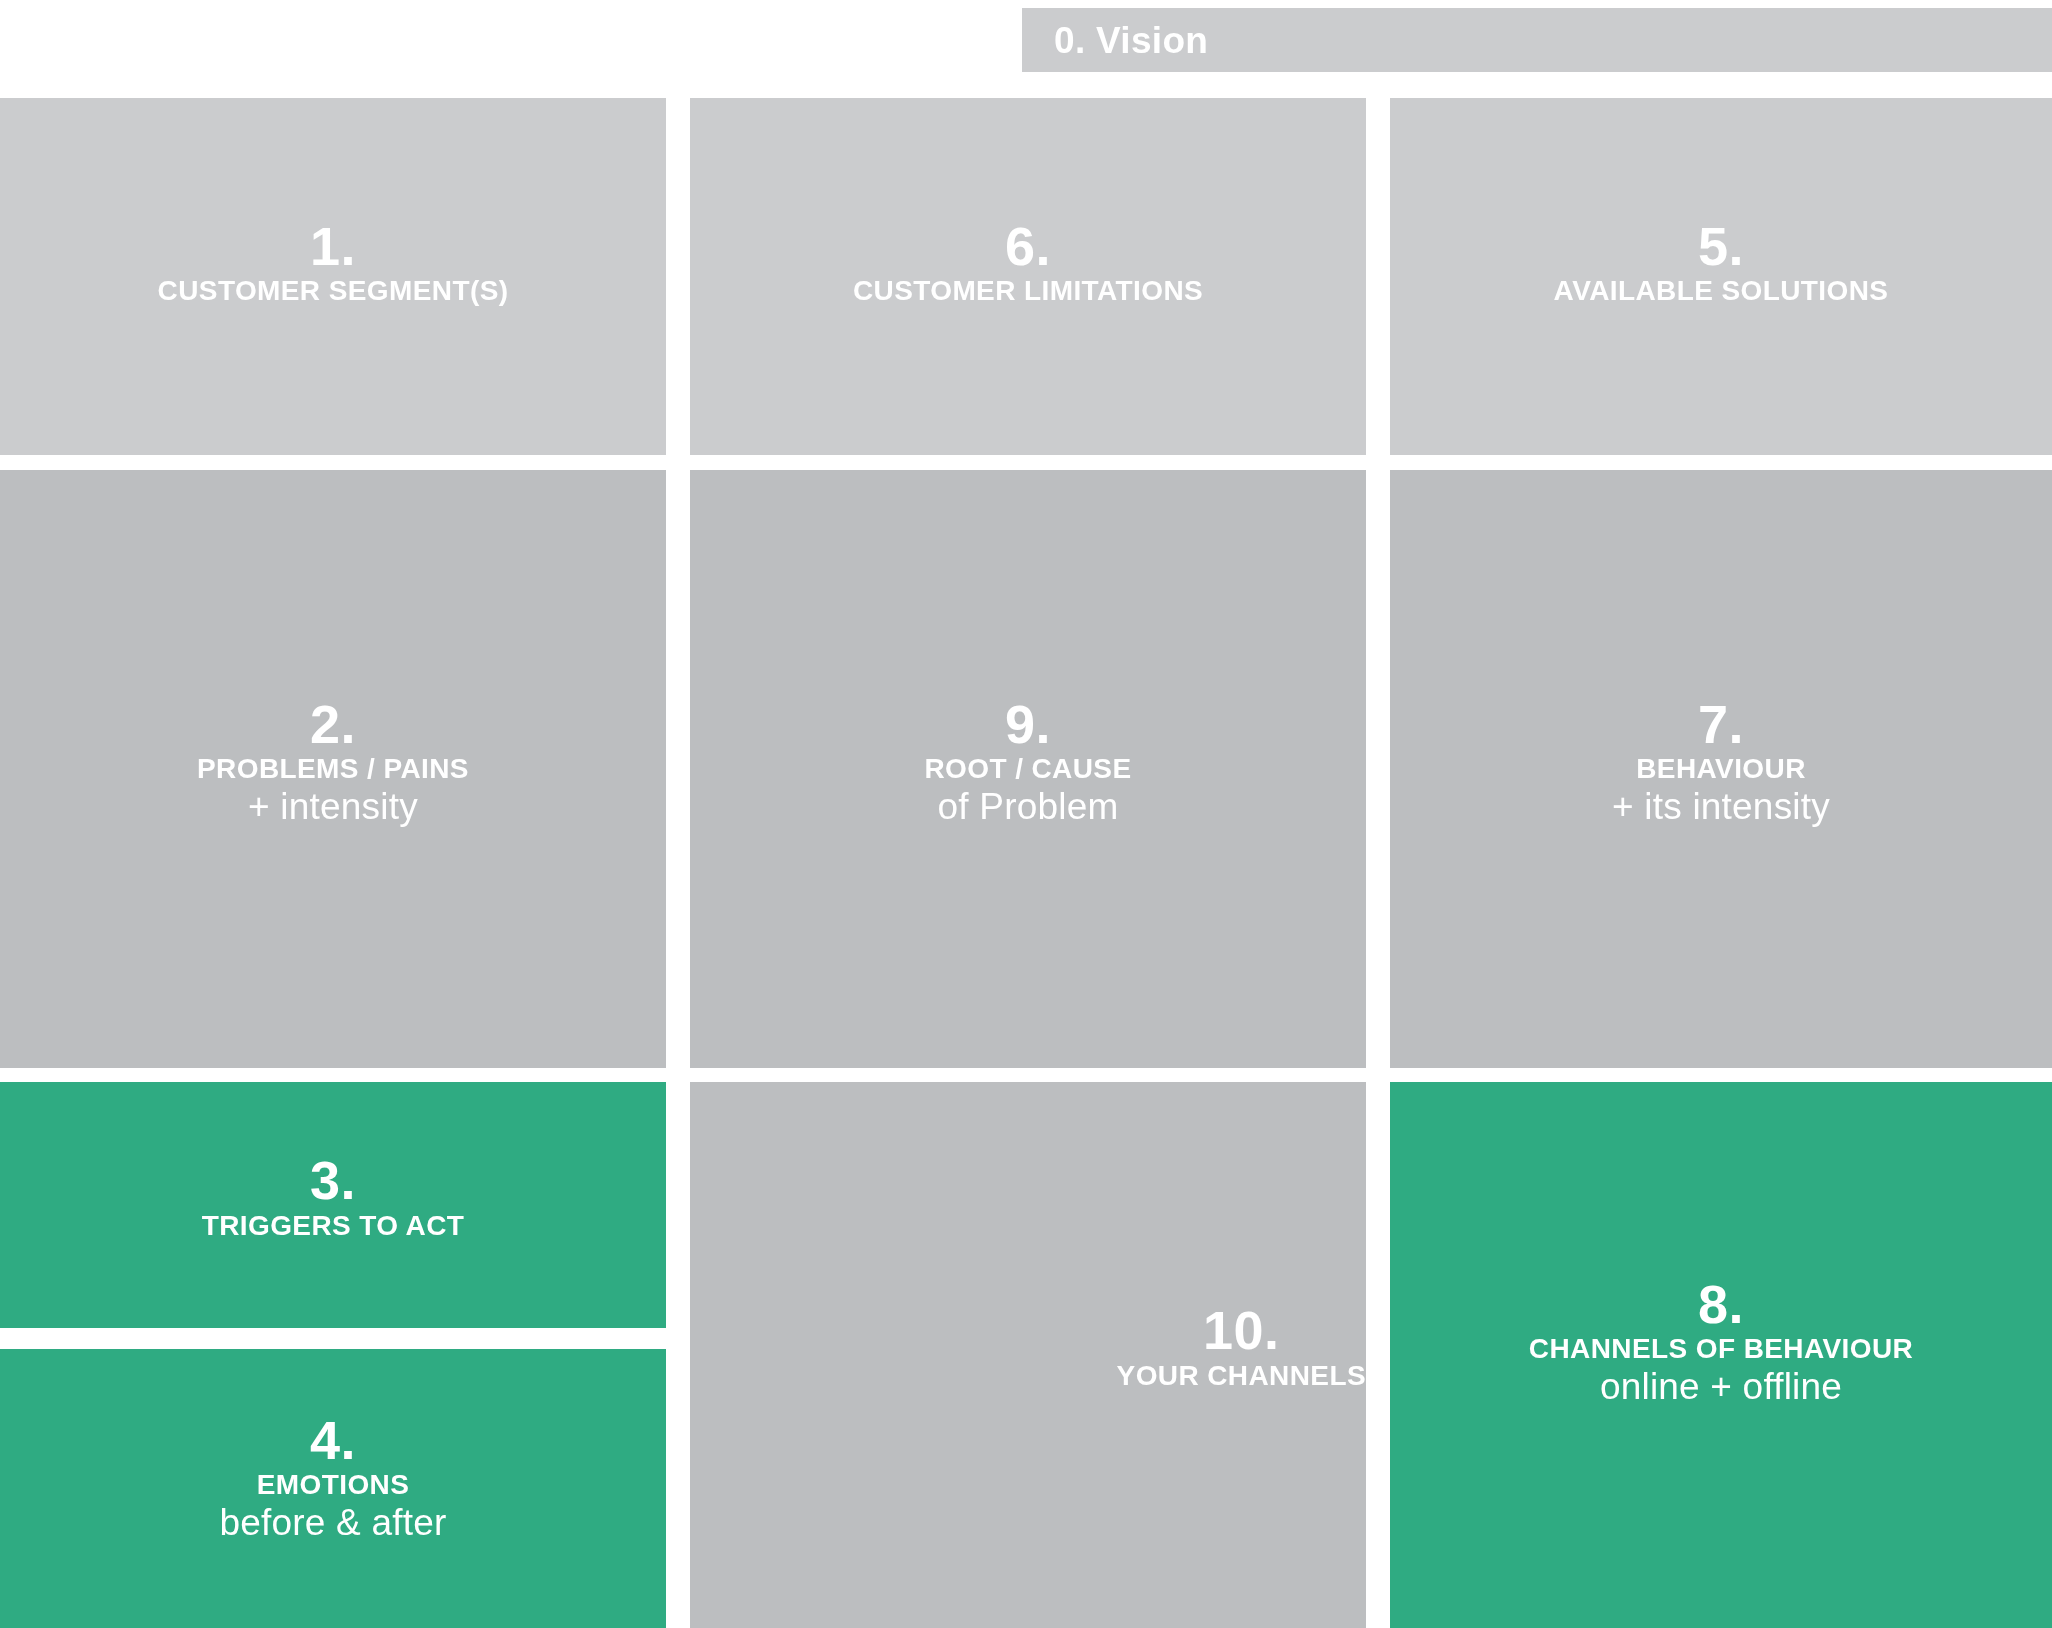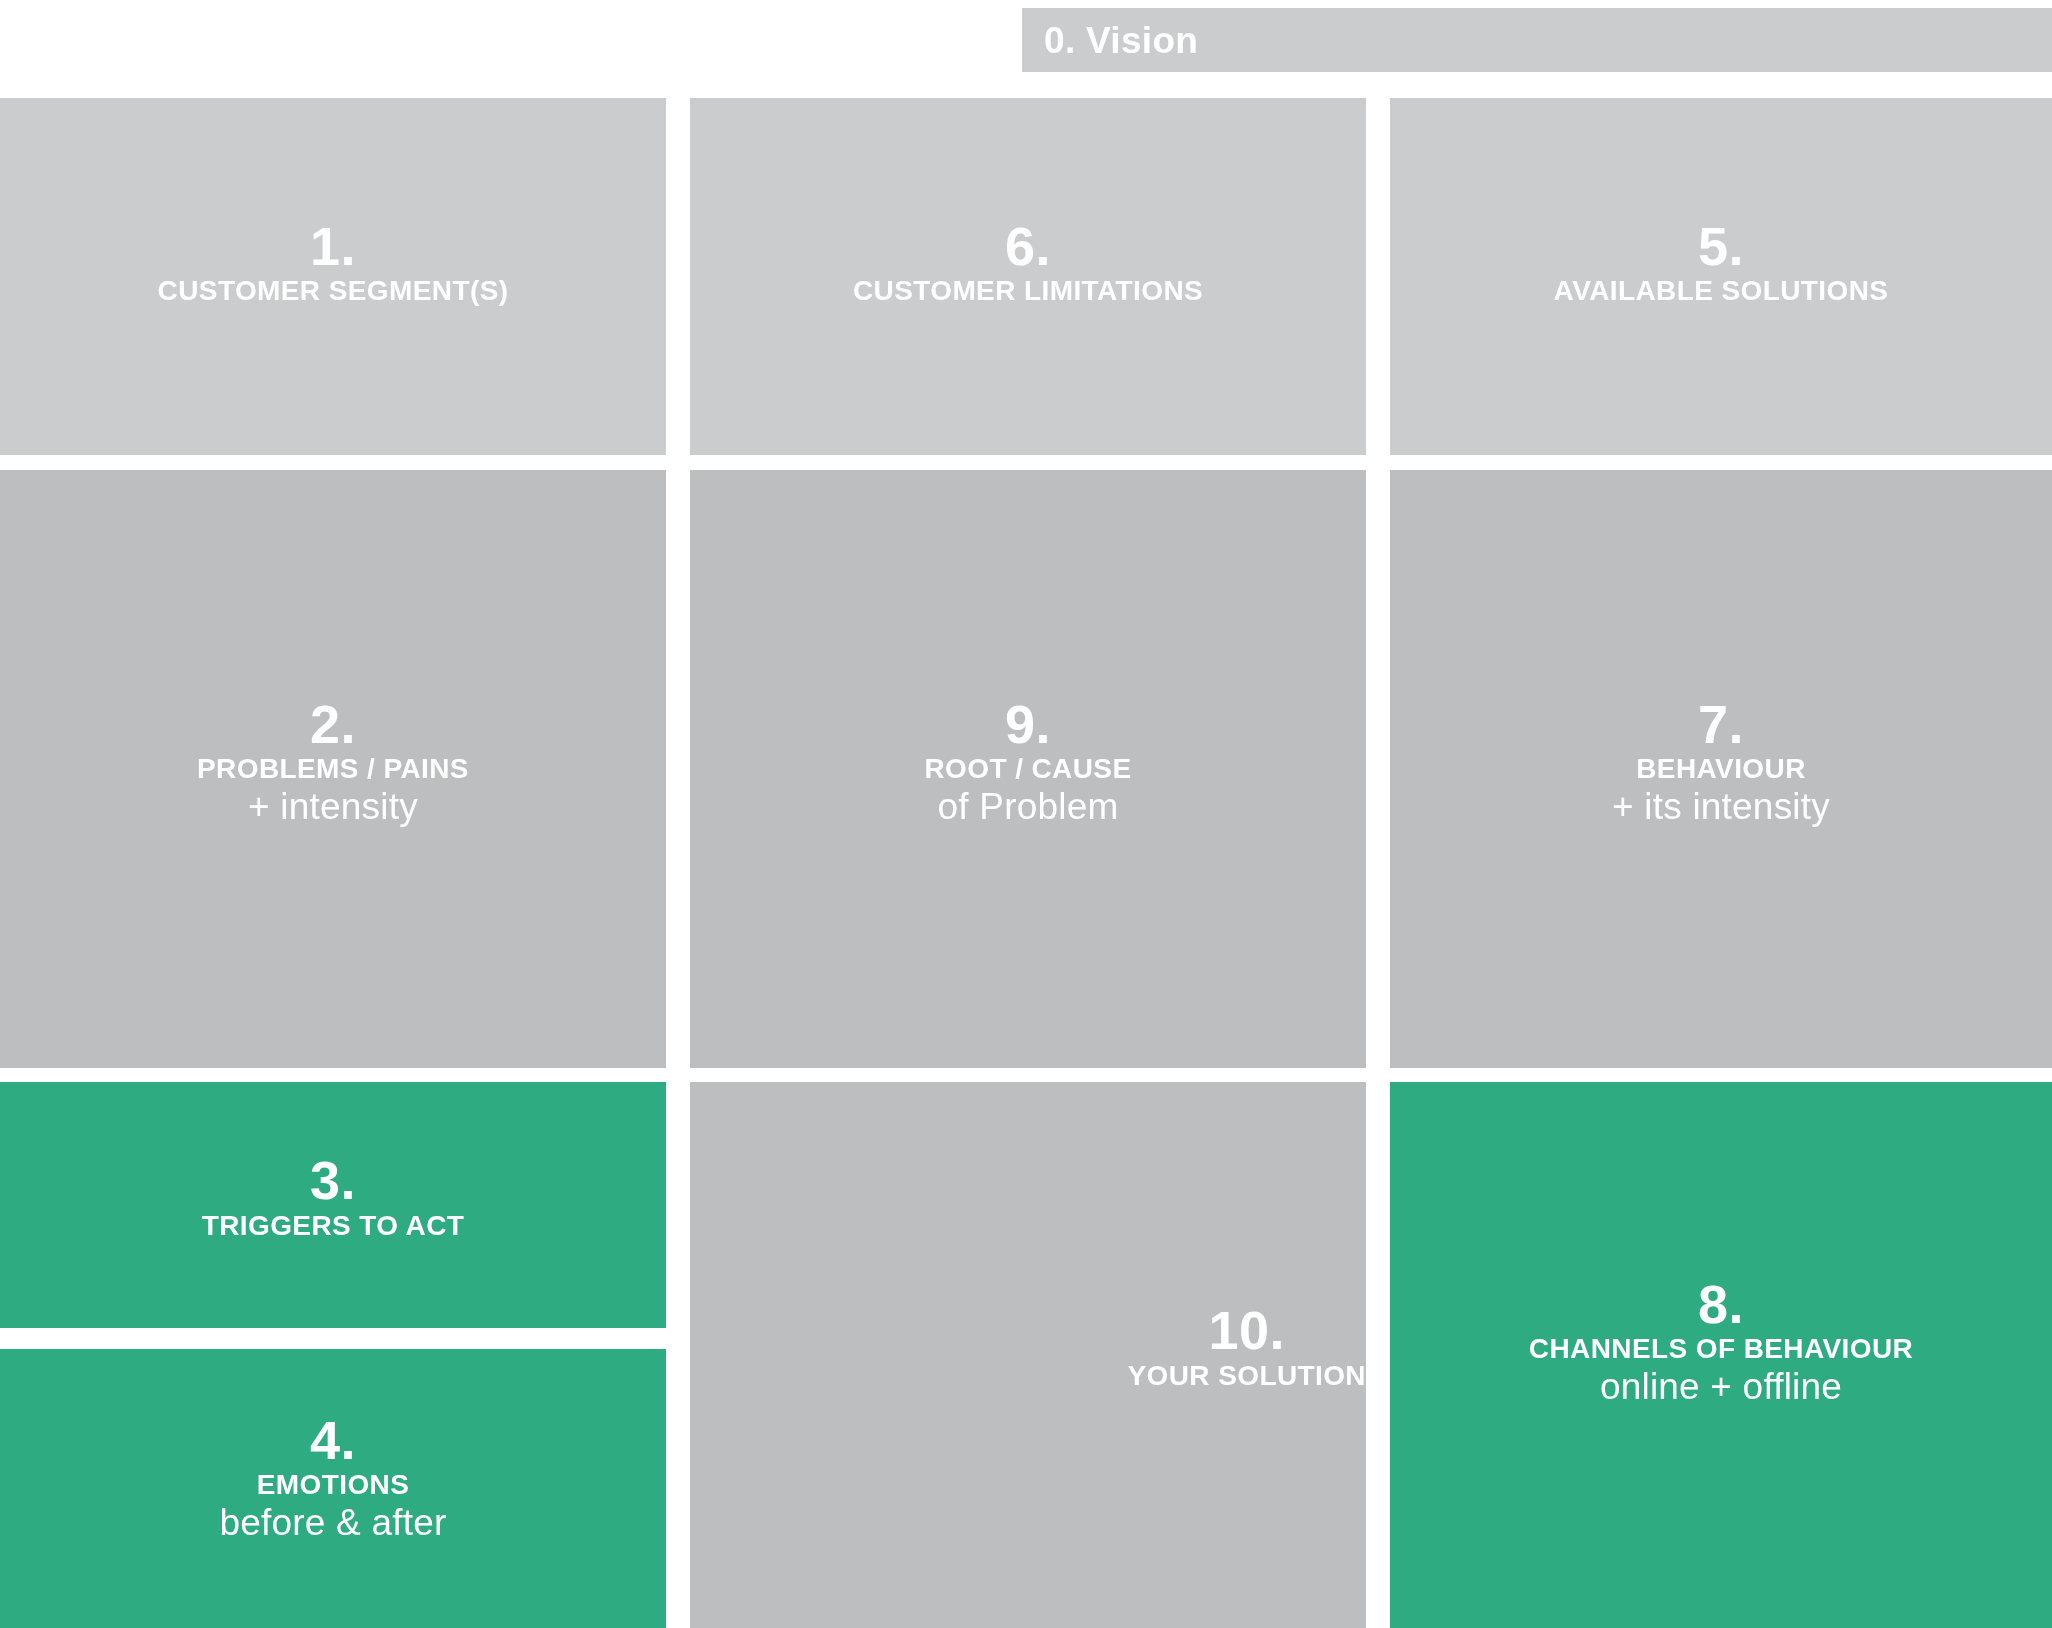--- a/index.html
+++ b/index.html
@@ -25,21 +25,21 @@
   .vision-bar {
     position: absolute;
     left: 1022px;
     top: 8px;
     width: 1030px;
     height: 64px;
     background: #cbccce;
     display: flex;
     align-items: center;
     box-sizing: border-box;
-    padding-left: 22px;
+    padding-left: 32px;
   }
   .vision-bar .vision-title {
     color: #ffffff;
     font-size: 37px;
     font-weight: bold;
     letter-spacing: 0.3px;
     line-height: 1;
   }
 
   
@@ -182,21 +182,21 @@
     <div class="stack">
       <span class="num">4.</span>
       <span class="label">EMOTIONS</span>
       <span class="sub">before &amp; after</span>
     </div>
   </div>
 
   <div class="cell tone-medium" id="cell-10">
     <div class="stack">
       <span class="num">10.</span>
-      <span class="label">YOUR SOLUTION</span>
+      <span class="label">YOUR CHANNELS</span>
 
     </div>
   </div>
 
   <div class="cell tone-green" id="cell-8">
     <div class="stack">
       <span class="num">8.</span>
       <span class="label">CHANNELS OF BEHAVIOUR</span>
       <span class="sub">online + offline</span>
     </div>

